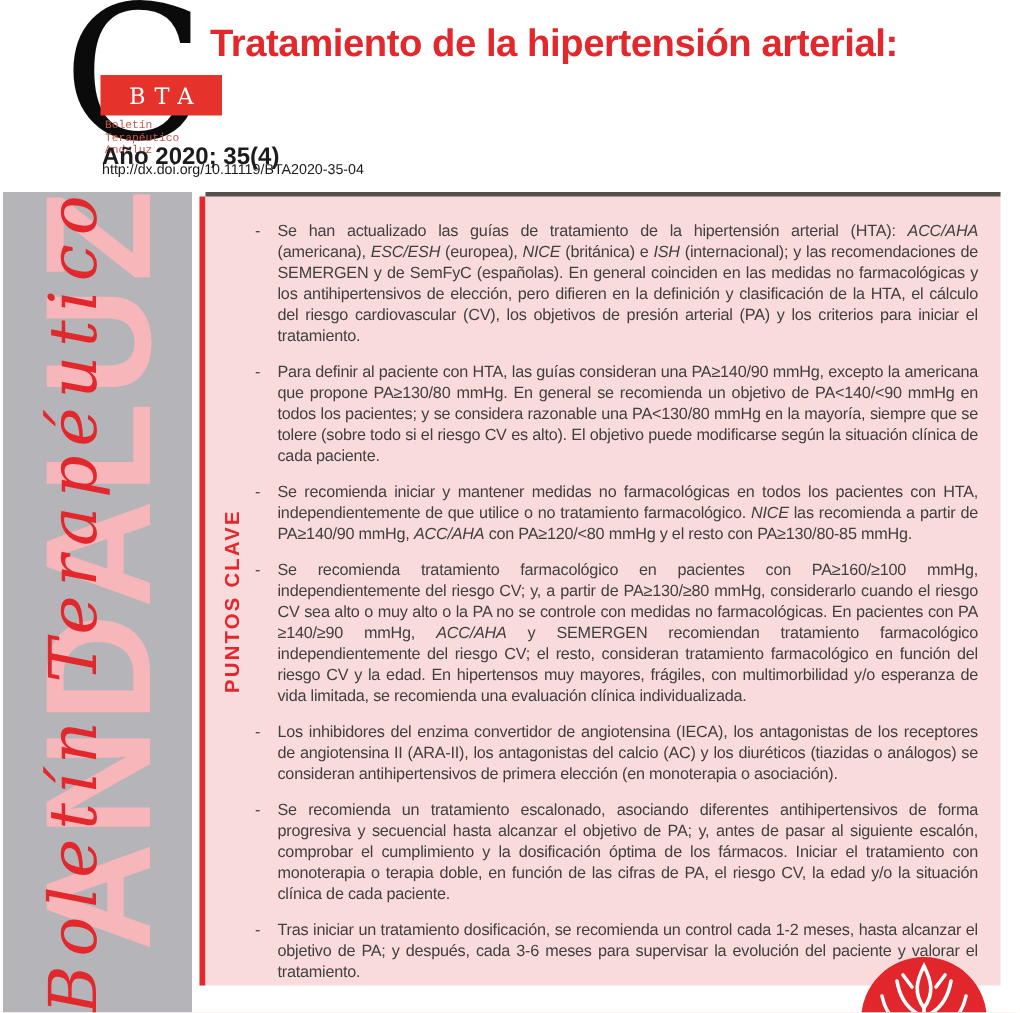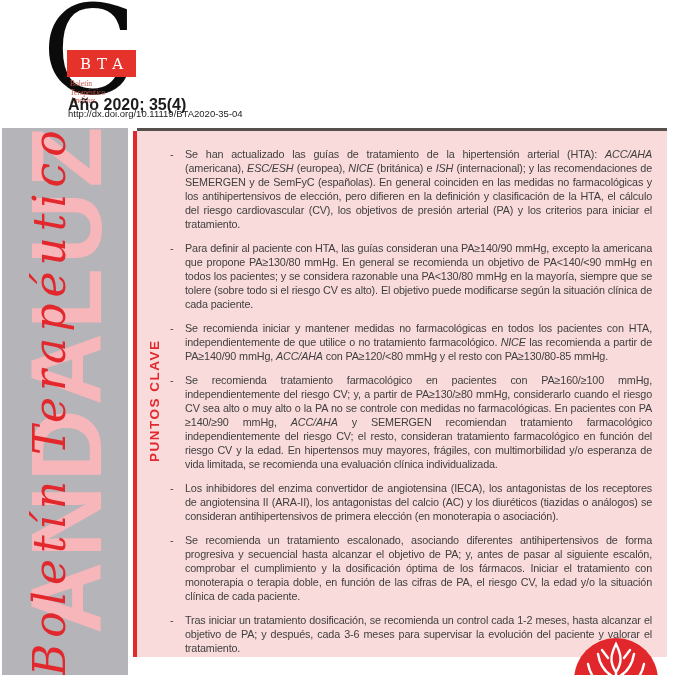--- a/index.html
+++ b/index.html
@@ -10,25 +10,25 @@
     --pink-letters:#f7b6ba;
     --body-text:#3f3f3f;
   }
   html,body{margin:0;padding:0;}
   body{font-family:"Liberation Sans",sans-serif;background:#fff;}
   .page{position:relative;width:680px;height:675px;overflow:hidden;background:#fff;}
 
   
   .logo-c{position:absolute;left:42px;top:-12px;font-family:"DejaVu Serif",serif;
           font-size:124px;line-height:1;color:#0b0b0b;}
-  .bta-box{position:absolute;left:67px;top:50px;width:69px;height:27px;background:var(--box-red);
+  .bta-box{position:absolute;left:67px;top:50px;width:81px;height:27px;background:var(--box-red);
            display:flex;align-items:center;justify-content:center;}
   .bta-box span{color:#fff;font-family:"DejaVu Serif",serif;font-size:15px;letter-spacing:6px;
                 padding-left:6px;}
-  .logo-sub{position:absolute;left:70px;top:80px;color:#c4574e;font-family:Liberation Serif, serif;
+  .logo-sub{position:absolute;left:70px;top:80px;color:#c4574e;font-family:Liberation Mono, monospace;
             font-size:7.5px;line-height:8.5px;}
   .issue-line{position:absolute;left:68px;top:96px;font-size:16px;font-weight:bold;color:#1c1c1c;}
   .doi-line{position:absolute;left:68px;top:108px;font-size:9.5px;color:#1c1c1c;}
   .main-title{position:absolute;left:140px;top:14px;color:var(--accent);font-weight:bold;
               font-size:25.5px;line-height:31px;letter-spacing:-0.3px;}
 
   
   .sidebar{position:absolute;left:2px;top:128px;width:126px;height:547px;background:var(--gray);}
   .v-rot{position:absolute;transform-origin:0 0;transform:rotate(-90deg);white-space:nowrap;}
   .andaluz{left:16px;top:634px;font-size:100px;font-weight:bold;letter-spacing:4px;
@@ -65,20 +65,21 @@
     <span>BTA</span>
   </div>
   <div class="logo-sub">
     <div>Boletín</div>
     <div>Terapéutico</div>
     <div>Andaluz</div>
   </div>
   <div class="issue-line">Año 2020; 35(4)</div>
   <div class="doi-line">http://dx.doi.org/10.11119/BTA2020-35-04</div>
   <div class="main-title">
+    <div>Tratamiento de la hipertensión arterial:</div>
   </div>
 
   <div class="sidebar"></div>
   <div class="v-rot andaluz">ANDALUZ</div>
   <div class="v-rot script-word">Boletín Terapéutico</div>
 
   <div class="red-left-line"></div>
   <div class="pink-panel">
     <ul class="bullets">
         <li class="bullet">

